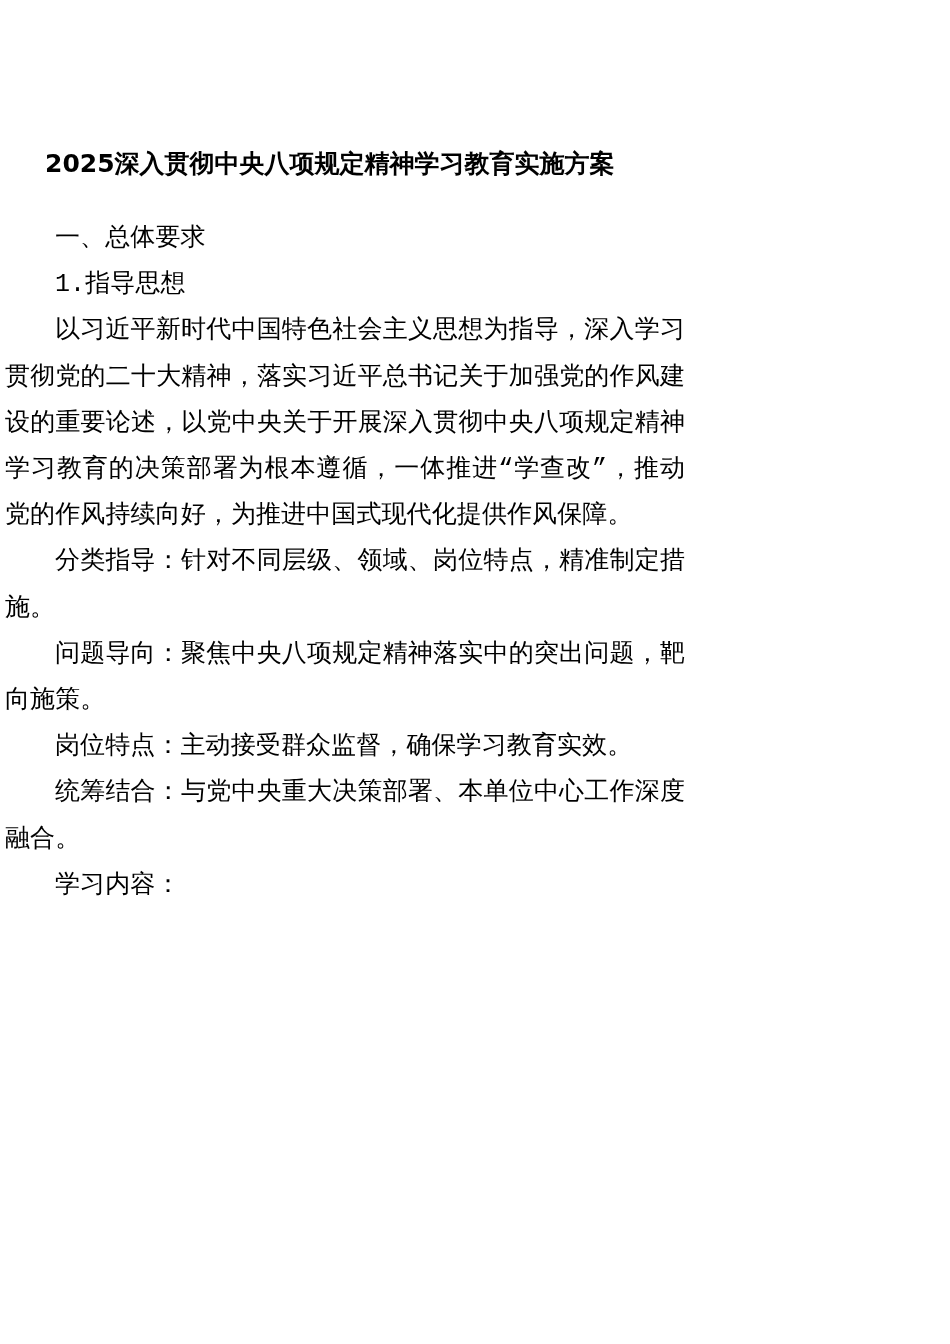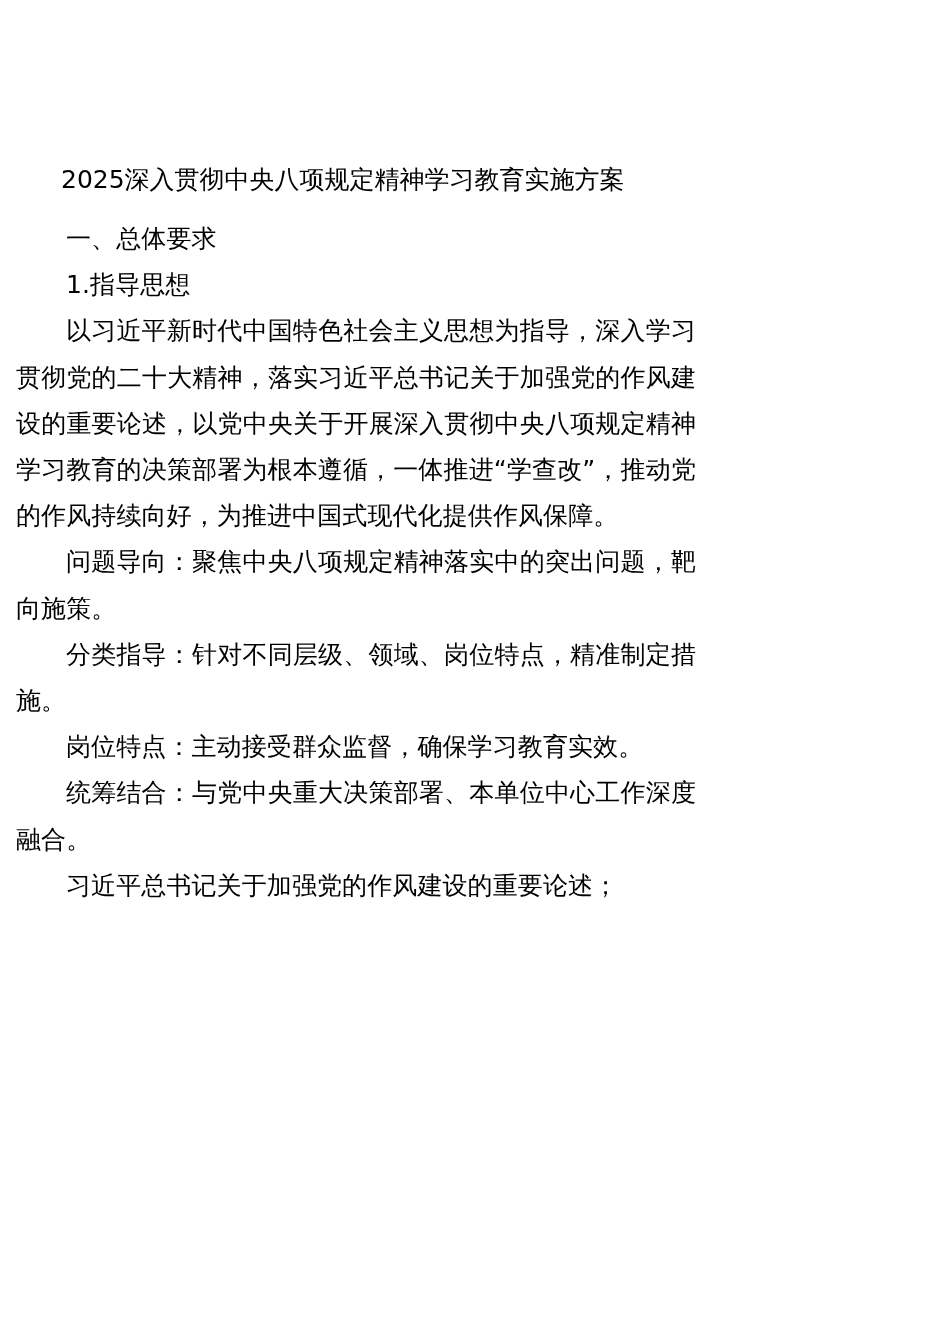--- a/index.html
+++ b/index.html
@@ -22,37 +22,38 @@
     left: 0;
     top: 0;
     width: 950px;
     height: 1344px;
     background: #ffffff;
     overflow: hidden;
   }
 
   .doc-title {
     font-size: 25px;
-    font-weight: normal;
+    font-weight: bold;
     line-height: 34px;
     letter-spacing: 0px;
-    margin: 16px;
+    margin: 0;
     padding: 0;
     position: absolute;
     left: 45px;
     top: 147px;
     width: 640px;
     white-space: nowrap;
   }
 
   .body-block {
     position: absolute;
-    left: 16px;
+    left: 5px;
     top: 216px;
     width: 680px;
+    font-family: Liberation Mono, monospace;
   }
 
   p.para {
     margin: 0;
     padding: 0;
     font-size: 25px;
     line-height: 46.2px;
     text-align: justify;
     text-justify: inter-ideograph;
     text-indent: 50px;
@@ -75,20 +76,20 @@
 <body>
 
 <div class="page">
 
   <h1 class="doc-title">2025深入贯彻中央八项规定精神学习教育实施方案</h1>
 
   <div class="body-block">
     <p class="para heading">一、总体要求</p>
     <p class="para heading">1.指导思想</p>
     <p class="para">以习近平新时代中国特色社会主义思想为指导，深入学习贯彻党的二十大精神，落实习近平总书记关于加强党的作风建设的重要论述，以党中央关于开展深入贯彻中央八项规定精神学习教育的决策部署为根本遵循，一体推进“学查改”，推动党的作风持续向好，为推进中国式现代化提供作风保障。</p>
+    <p class="para">分类指导：针对不同层级、领域、岗位特点，精准制定措施。</p>
     <p class="para">问题导向：聚焦中央八项规定精神落实中的突出问题，靶向施策。</p>
-    <p class="para">分类指导：针对不同层级、领域、岗位特点，精准制定措施。</p>
     <p class="para">岗位特点：主动接受群众监督，确保学习教育实效。</p>
     <p class="para">统筹结合：与党中央重大决策部署、本单位中心工作深度融合。</p>
-    <p class="para noindent">习近平总书记关于加强党的作风建设的重要论述；</p>
+    <p class="para noindent">学习内容：</p>
   </div>
 
 </div>
 
 </body></html>

